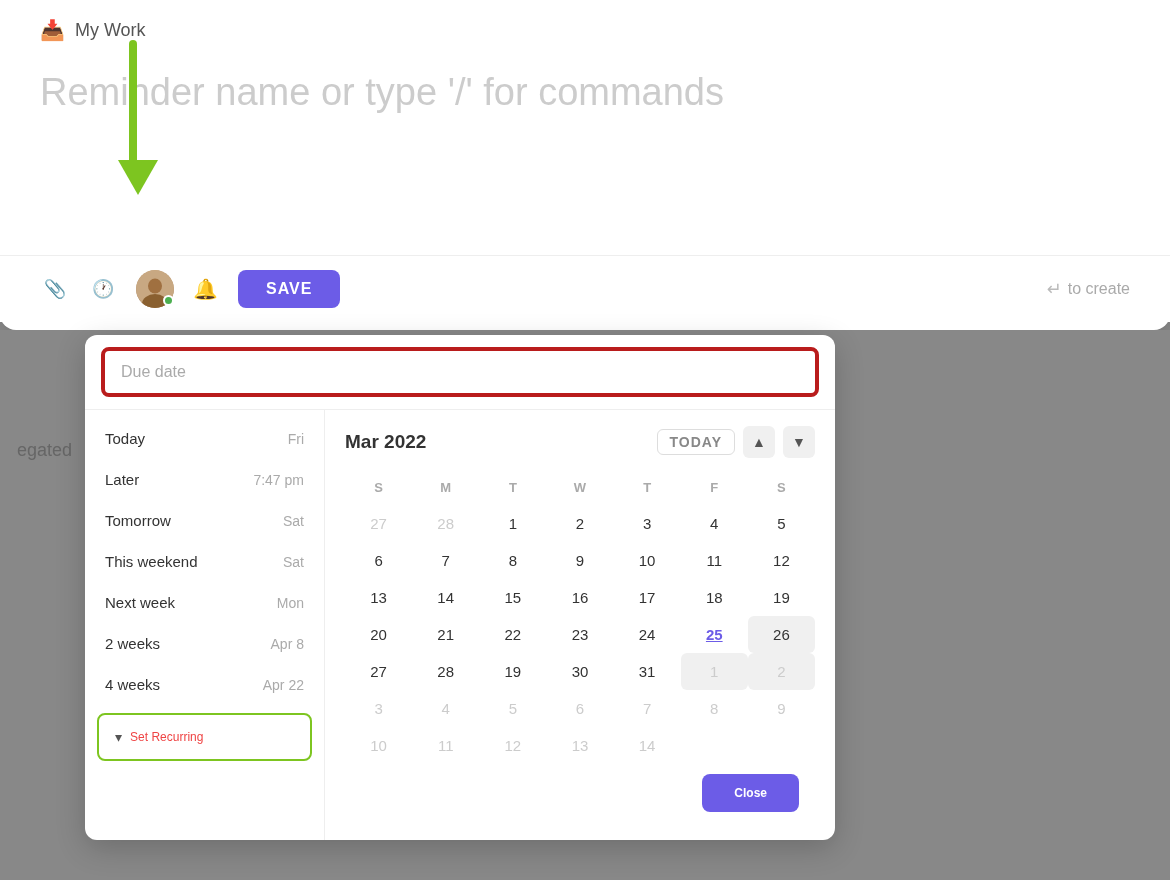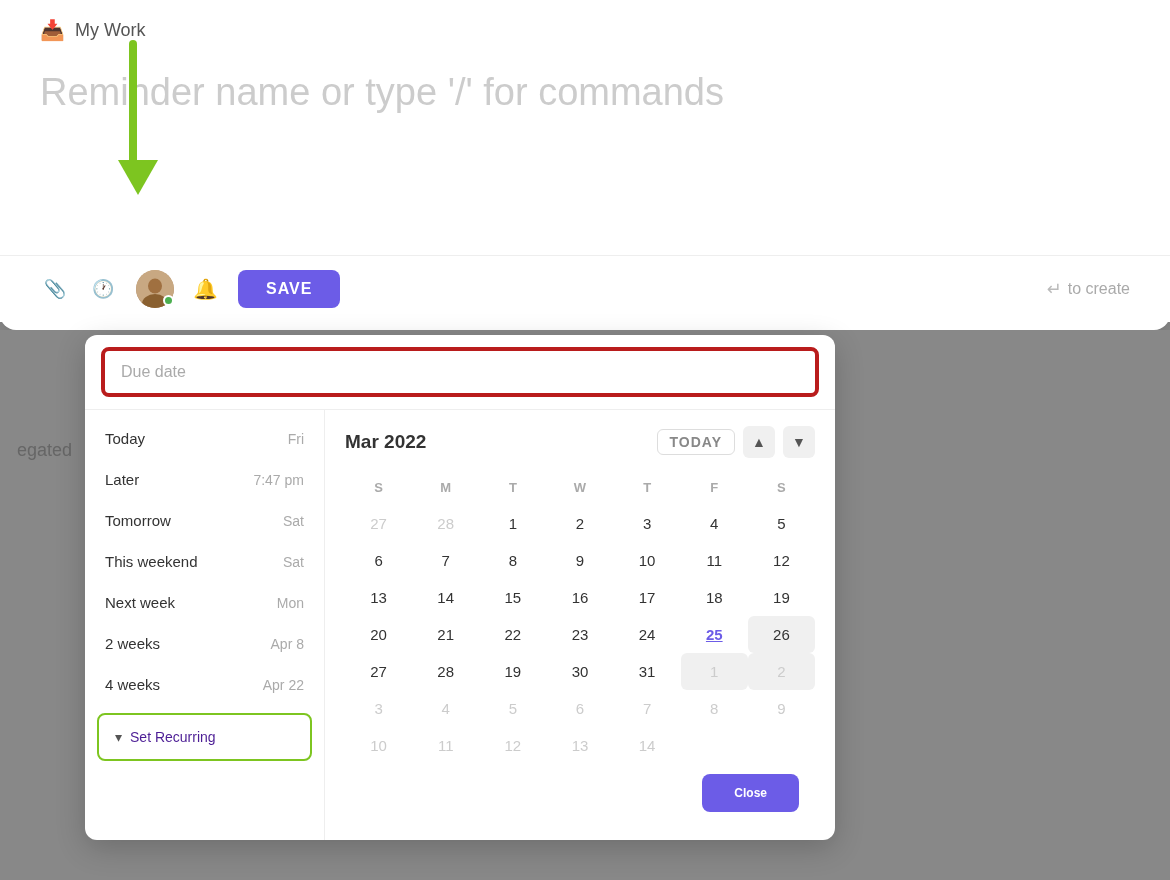--- a/index.html
+++ b/index.html
@@ -246,22 +246,22 @@
       background: #fff;
       gap: 8px;
     }
 
     .set-recurring-chevron {
       color: #555;
       font-size: 14px;
     }
 
     .set-recurring-label {
-      color: #4c1d95;
-      font-size: 14px;
+      color: #ef4444;
+      font-size: 12px;
       font-weight: 500;
     }
 
     
     .calendar-panel {
       flex: 1;
       padding: 16px 20px;
     }
 
     .calendar-header {

